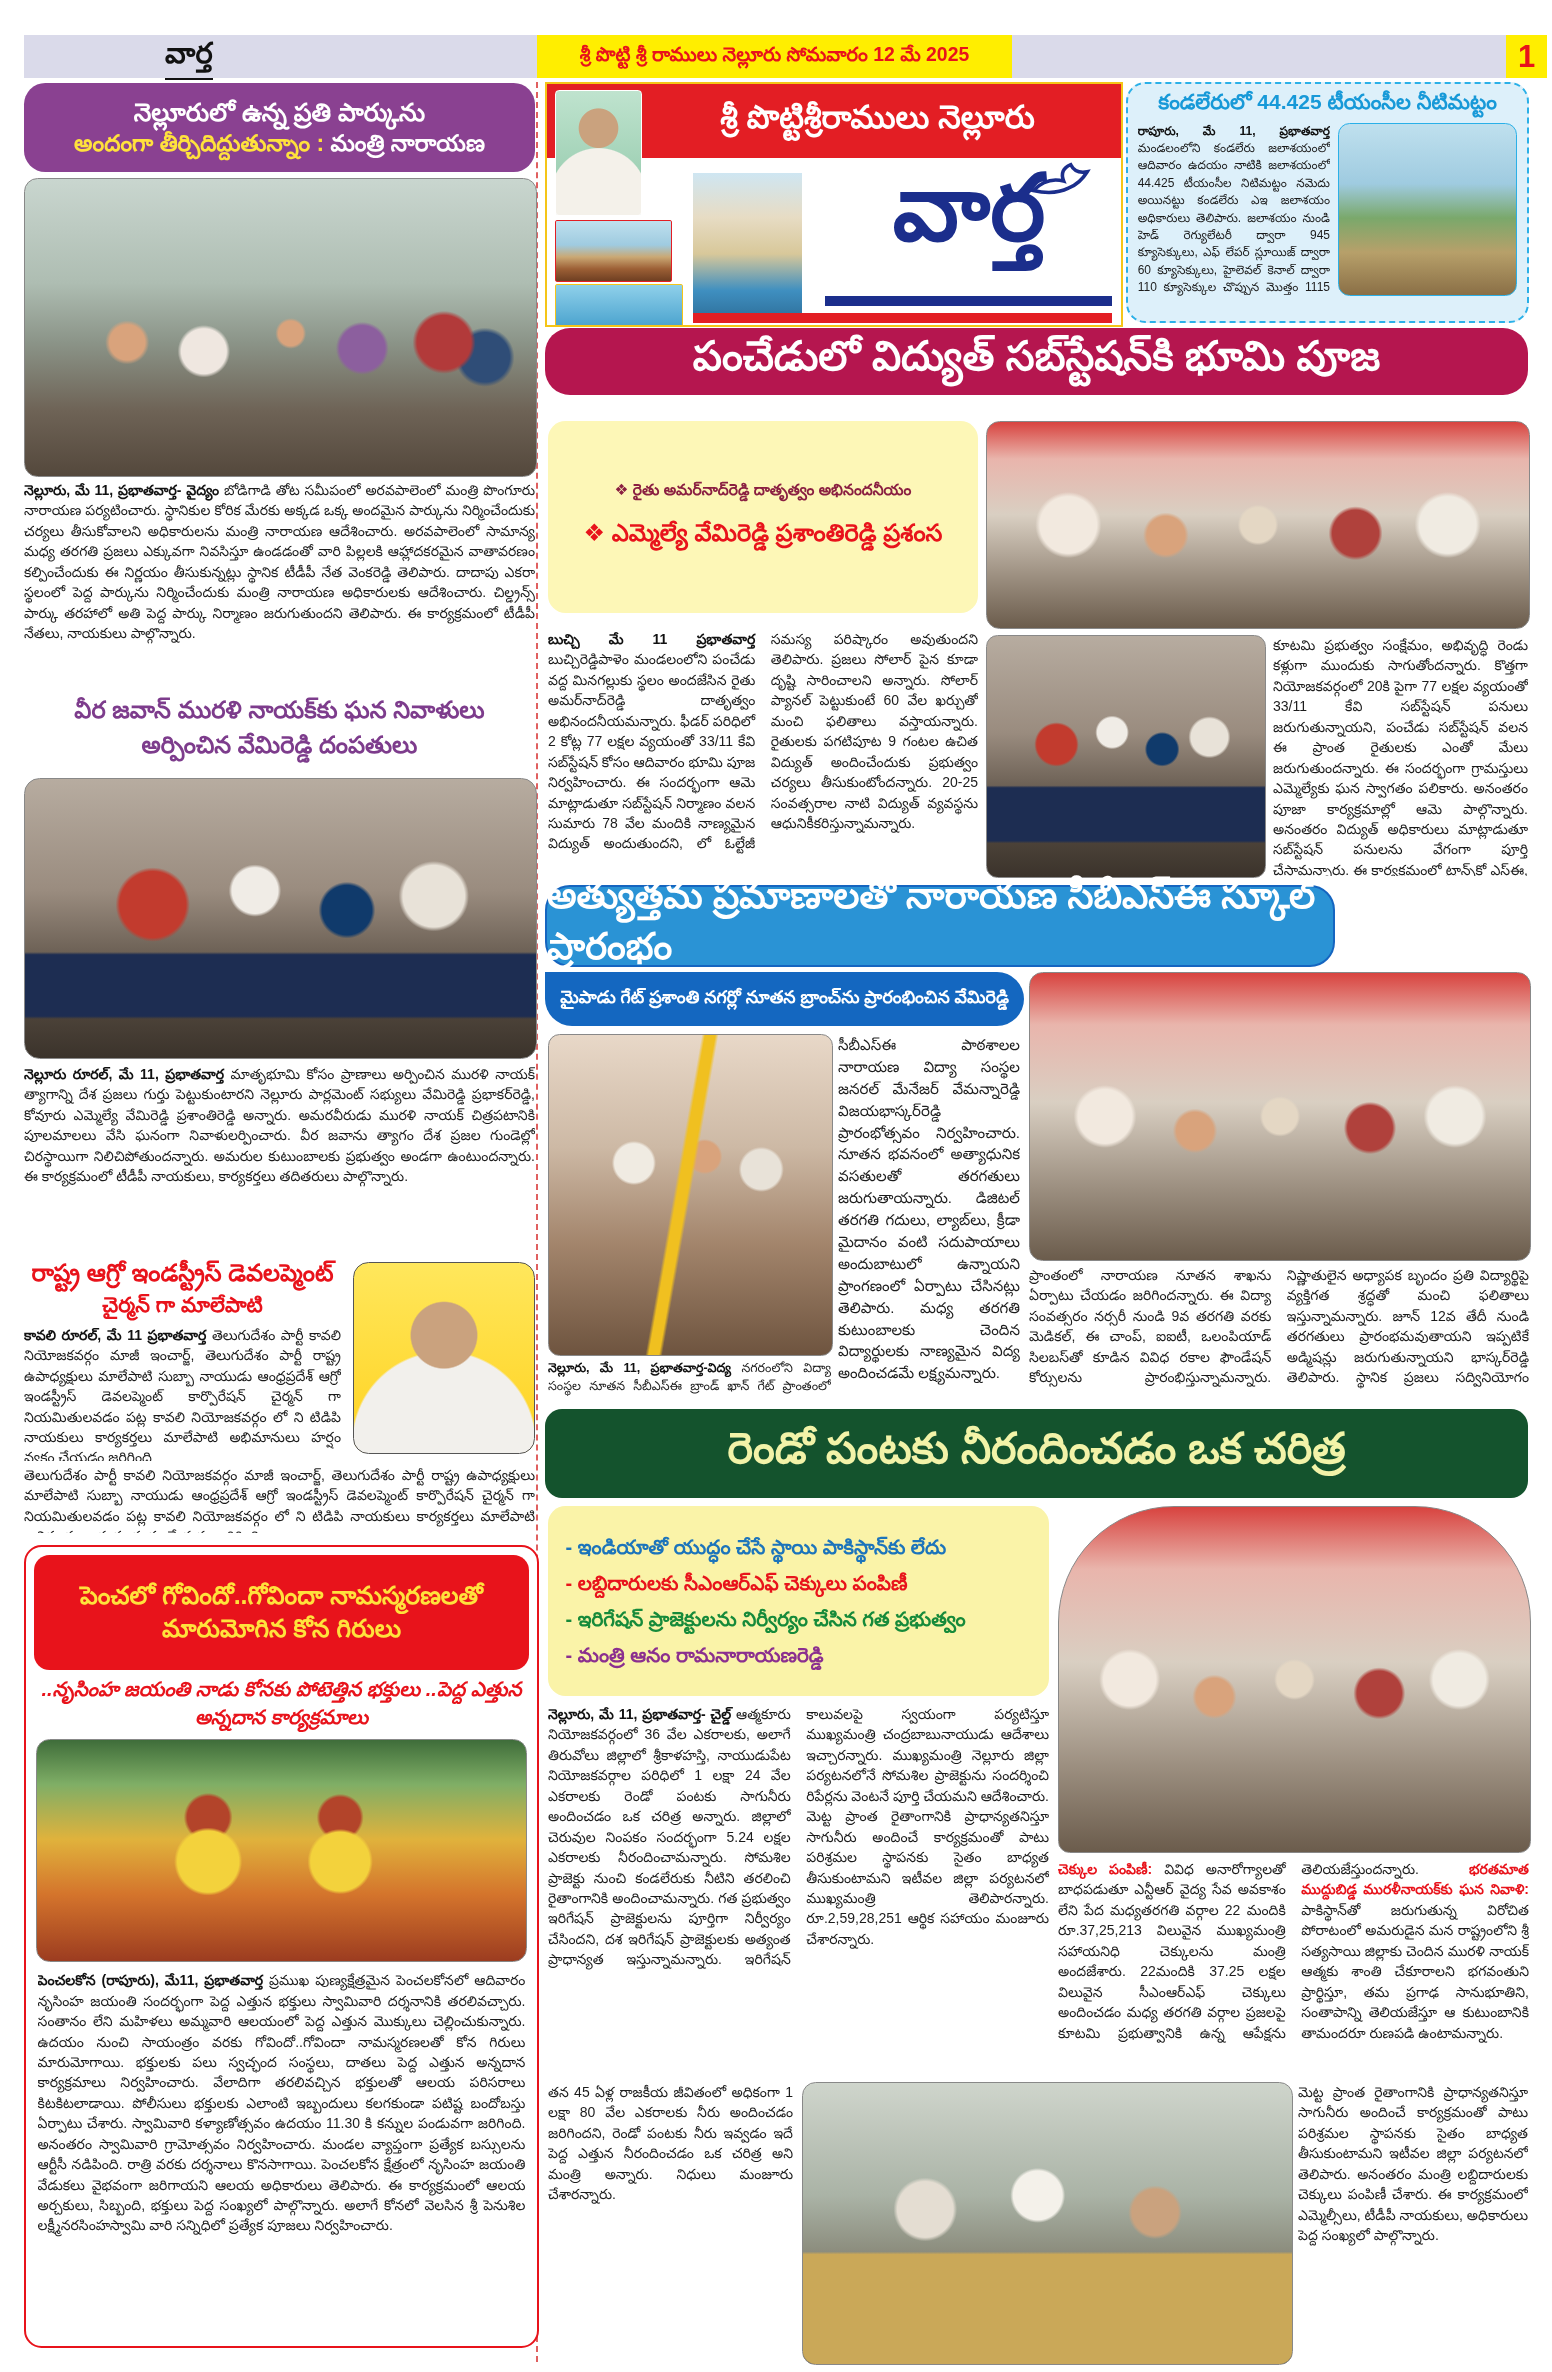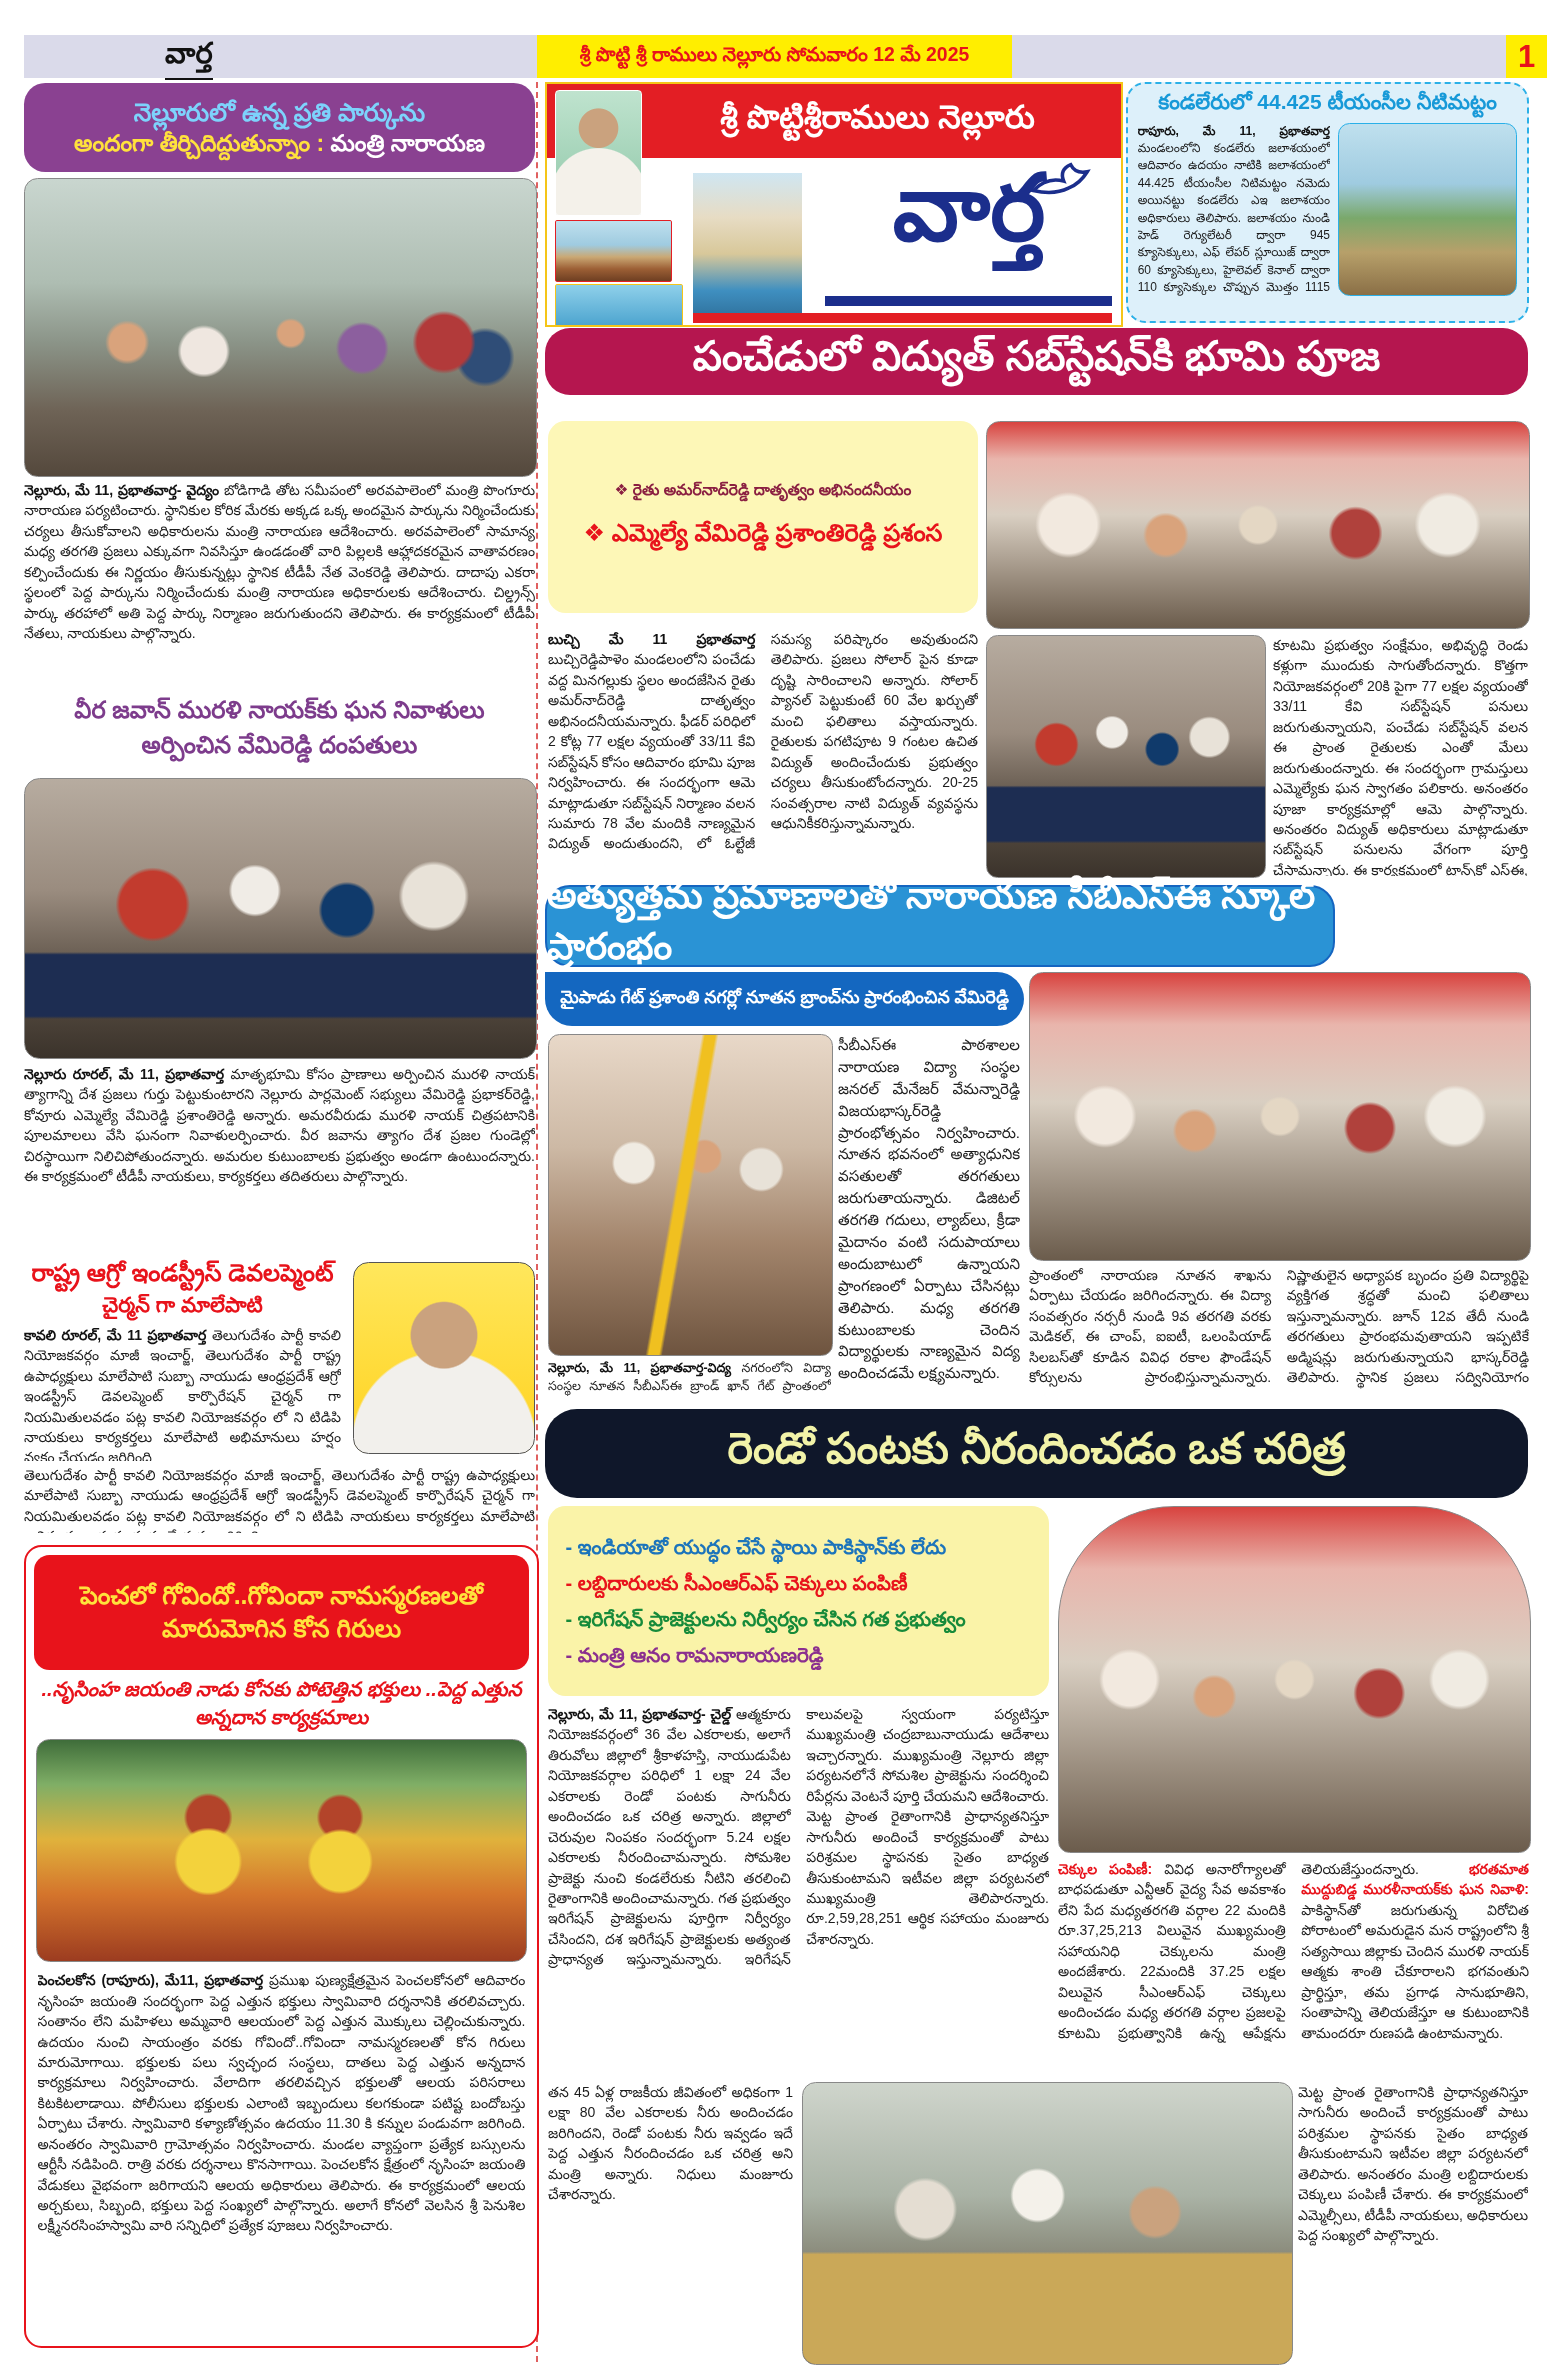--- a/index.html
+++ b/index.html
@@ -55,21 +55,21 @@
   <div class="abs" style="left:537px;top:35px;width:475px;height:43px;background:#ffee00;display:flex;align-items:center;justify-content:center;">
     <span style="color:#e8131b;font-weight:bold;font-size:19.4px;">శ్రీ పొట్టి శ్రీ రాములు నెల్లూరు సోమవారం 12 మే 2025</span>
   </div>
   <div class="abs" style="left:1506px;top:35px;width:41px;height:43px;background:#ffee00;display:flex;align-items:center;justify-content:center;">
     <span style="color:#e8131b;font-weight:bold;font-size:31px;">1</span>
   </div>
 
   <div class="abs" style="left:536px;top:82px;width:0;height:2280px;border-left:2.9px dashed #e06060;"></div>
 
   <div class="abs" style="left:24px;top:83px;width:511px;height:89px;background:#8a4191;border-radius:21.3px;display:flex;flex-direction:column;align-items:center;justify-content:center;line-height:1.3;">
-    <span style="color:#7dd3fc;font-weight:bold;font-size:25px;">నెల్లూరులో ఉన్న ప్రతి పార్కును</span>
+    <span style="color:#ffffff;font-weight:bold;font-size:25px;">నెల్లూరులో ఉన్న ప్రతి పార్కును</span>
     <span style="font-size:23px;font-weight:bold;">
       <span style="color:#ffe23c;">అందంగా తీర్చిదిద్దుతున్నాం : </span><span style="color:#ffffff;">మంత్రి నారాయణ</span>
     </span>
   </div>
   <div class="abs photo ph-crowd" style="left:24px;top:178px;width:511px;height:297px;border-radius:13.6px;"></div>
   <div class="abs jtext" style="left:24px;top:480px;width:511px;height:192px;">
     <span class="dl">నెల్లూరు, మే 11, ప్రభాతవార్త- వైద్యం</span>
     <span>బోడిగాడి తోట సమీపంలో అరవపాలెంలో మంత్రి పొంగూరు నారాయణ పర్యటించారు. స్థానికుల కోరిక మేరకు అక్కడ ఒక్క అందమైన పార్కును నిర్మించేందుకు చర్యలు తీసుకోవాలని అధికారులను మంత్రి నారాయణ ఆదేశించారు. అరవపాలెంలో సామాన్య మధ్య తరగతి ప్రజలు ఎక్కువగా నివసిస్తూ ఉండడంతో వారి పిల్లలకి ఆహ్లాదకరమైన వాతావరణం కల్పించేందుకు ఈ నిర్ణయం తీసుకున్నట్లు స్థానిక టీడీపీ నేత వెంకరెడ్డి తెలిపారు. దాదాపు ఎకరా స్థలంలో పెద్ద పార్కును నిర్మించేందుకు మంత్రి నారాయణ అధికారులకు ఆదేశించారు. చిల్డ్రన్స్ పార్కు తరహాలో అతి పెద్ద పార్కు నిర్మాణం జరుగుతుందని తెలిపారు. ఈ కార్యక్రమంలో టీడీపీ నేతలు, నాయకులు పాల్గొన్నారు.</span>
   </div>
 
@@ -169,21 +169,21 @@
     <span>నగరంలోని విద్యా సంస్థల నూతన సీబీఎస్ఈ బ్రాండ్ ఖాన్ గేట్ ప్రాంతంలో ప్రారంభించారు.</span>
   </div>
   <div class="abs jtext" style="left:838px;top:1034px;width:182px;height:363px;font-size:15px;">
     <span>సీబీఎస్ఈ పాఠశాలల నారాయణ విద్యా సంస్థల జనరల్ మేనేజర్ వేమన్నారెడ్డి విజయభాస్కర్‌రెడ్డి ప్రారంభోత్సవం నిర్వహించారు. నూతన భవనంలో అత్యాధునిక వసతులతో తరగతులు జరుగుతాయన్నారు. డిజిటల్ తరగతి గదులు, ల్యాబ్‌లు, క్రీడా మైదానం వంటి సదుపాయాలు అందుబాటులో ఉన్నాయని ప్రాంగణంలో ఏర్పాటు చేసినట్లు తెలిపారు. మధ్య తరగతి కుటుంబాలకు చెందిన విద్యార్థులకు నాణ్యమైన విద్య అందించడమే లక్ష్యమన్నారు.</span>
   </div>
   <div class="abs photo ph-stage" style="left:1029px;top:972px;width:500px;height:287px;border-radius:13.6px;"></div>
   <div class="abs jtext" style="left:1029px;top:1265px;width:500px;height:132px;column-count:2;column-gap:15.5px;">
     <span>ప్రాంతంలో నారాయణ నూతన శాఖను ఏర్పాటు చేయడం జరిగిందన్నారు. ఈ విద్యా సంవత్సరం నర్సరీ నుండి 9వ తరగతి వరకు మెడికల్, ఈ చాంప్, ఐఐటీ, ఒలంపియాడ్ సిలబస్‌తో కూడిన వివిధ రకాల ఫౌండేషన్ కోర్సులను ప్రారంభిస్తున్నామన్నారు. నిష్ణాతులైన అధ్యాపక బృందం ప్రతి విద్యార్థిపై వ్యక్తిగత శ్రద్ధతో మంచి ఫలితాలు ఇస్తున్నామన్నారు. జూన్ 12వ తేదీ నుండి తరగతులు ప్రారంభమవుతాయని ఇప్పటికే అడ్మిషన్లు జరుగుతున్నాయని భాస్కర్‌రెడ్డి తెలిపారు. స్థానిక ప్రజలు సద్వినియోగం చేసుకోవాలని ఆయన కోరారు. ఈ కార్యక్రమంలో ఏజీఎంలు అకాడమిక్ డీన్లు, ప్రిన్సిపాల్, ఆర్ఐ, ఉపాధ్యాయులు తదితరులు పాల్గొన్నారు.</span>
   </div>
 
-  <div class="abs" style="left:545px;top:1409px;width:983px;height:89px;background:#0f172a;border-radius:32px;display:flex;align-items:center;justify-content:center;">
+  <div class="abs" style="left:545px;top:1409px;width:983px;height:89px;background:#14532d;border-radius:17px;display:flex;align-items:center;justify-content:center;">
     <span style="color:#f2f3a8;font-weight:bold;font-size:43px;">రెండో పంటకు నీరందించడం ఒక చరిత్ర</span>
   </div>
   <div class="abs" style="left:548px;top:1506px;width:501px;height:190px;background:#faf3a8;border-radius:17.5px;display:flex;flex-direction:column;justify-content:center;gap:9.7px;padding:0 17.5px;box-sizing:border-box;font-weight:bold;font-size:20px;line-height:1.3;">
     <div style="color:#1c74bb;">- ఇండియాతో యుద్ధం చేసే స్థాయి పాకిస్థాన్‌కు లేదు</div>
     <div style="color:#e8131b;">- లబ్దిదారులకు సీఎంఆర్‌ఎఫ్ చెక్కులు పంపిణీ</div>
     <div style="color:#168a3a;">- ఇరిగేషన్ ప్రాజెక్టులను నిర్వీర్యం చేసిన గత ప్రభుత్వం</div>
     <div style="color:#8b2f8f;">- మంత్రి ఆనం రామనారాయణరెడ్డి</div>
   </div>
   <div class="abs photo ph-stage" style="left:1058px;top:1506px;width:471px;height:345px;border-radius:116px 116px 11.6px 11.6px;"></div>
   <div class="abs jtext" style="left:548px;top:1704px;width:501px;height:373px;column-count:2;column-gap:15.5px;">

